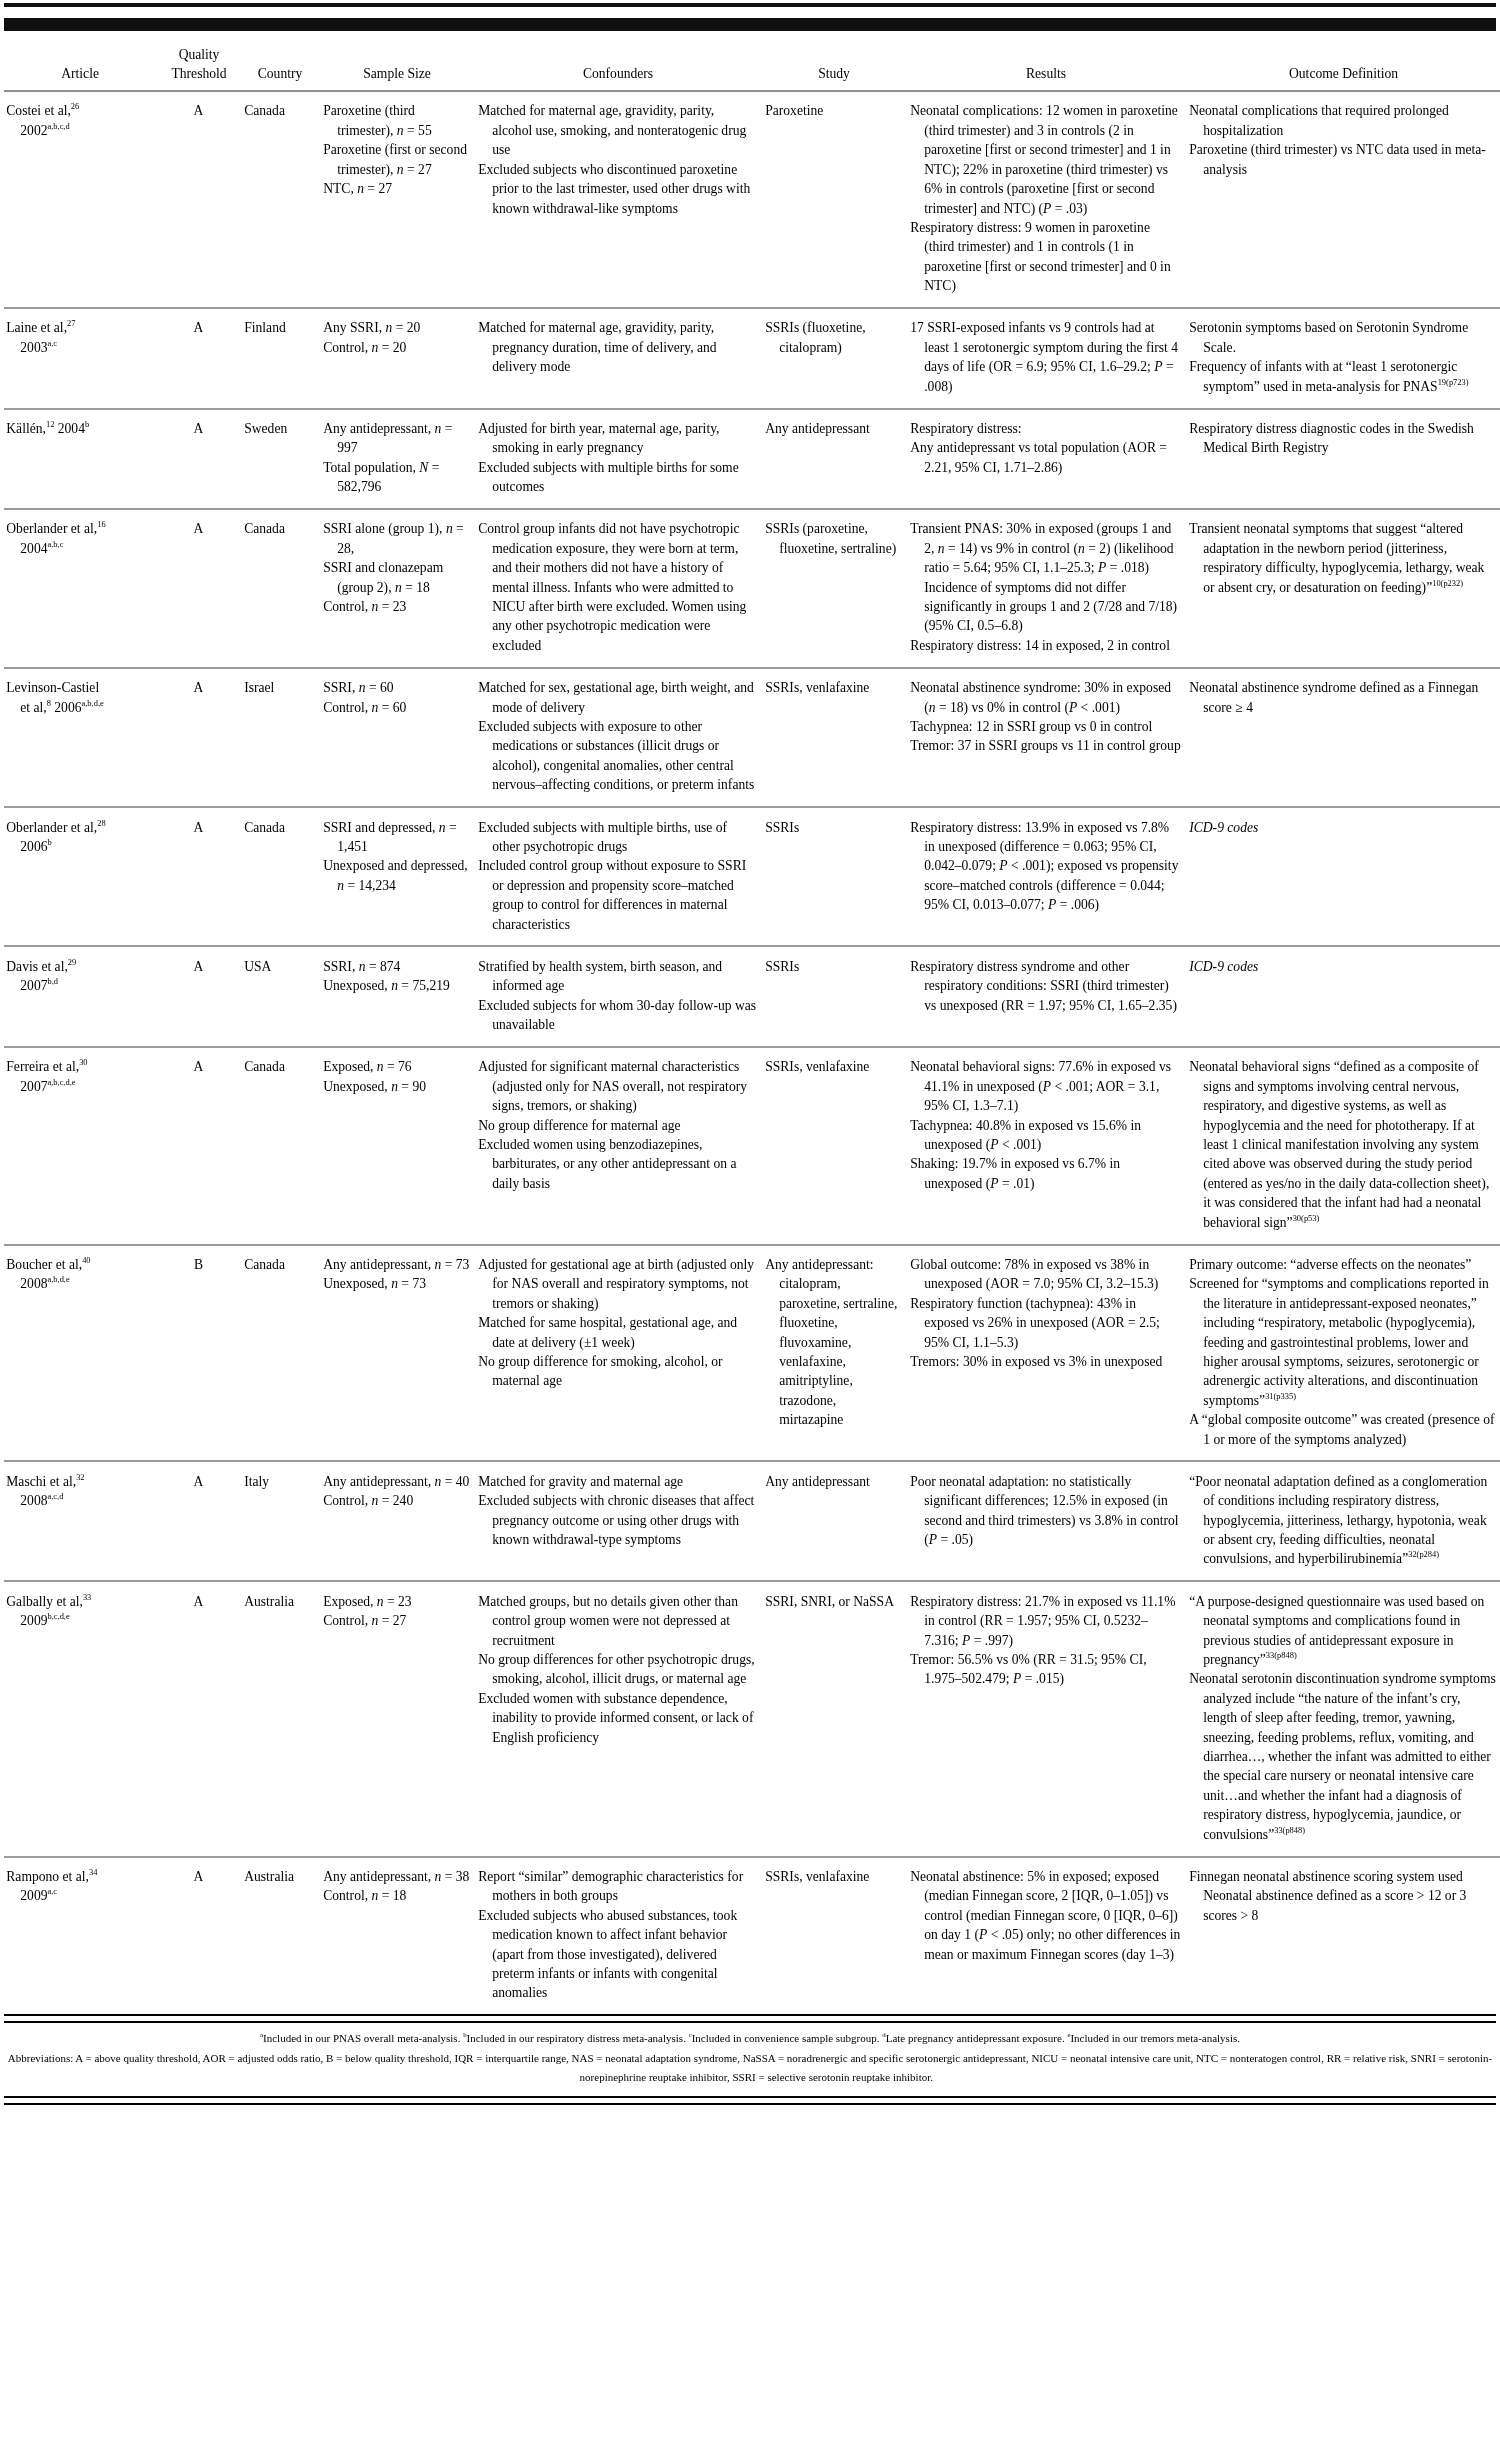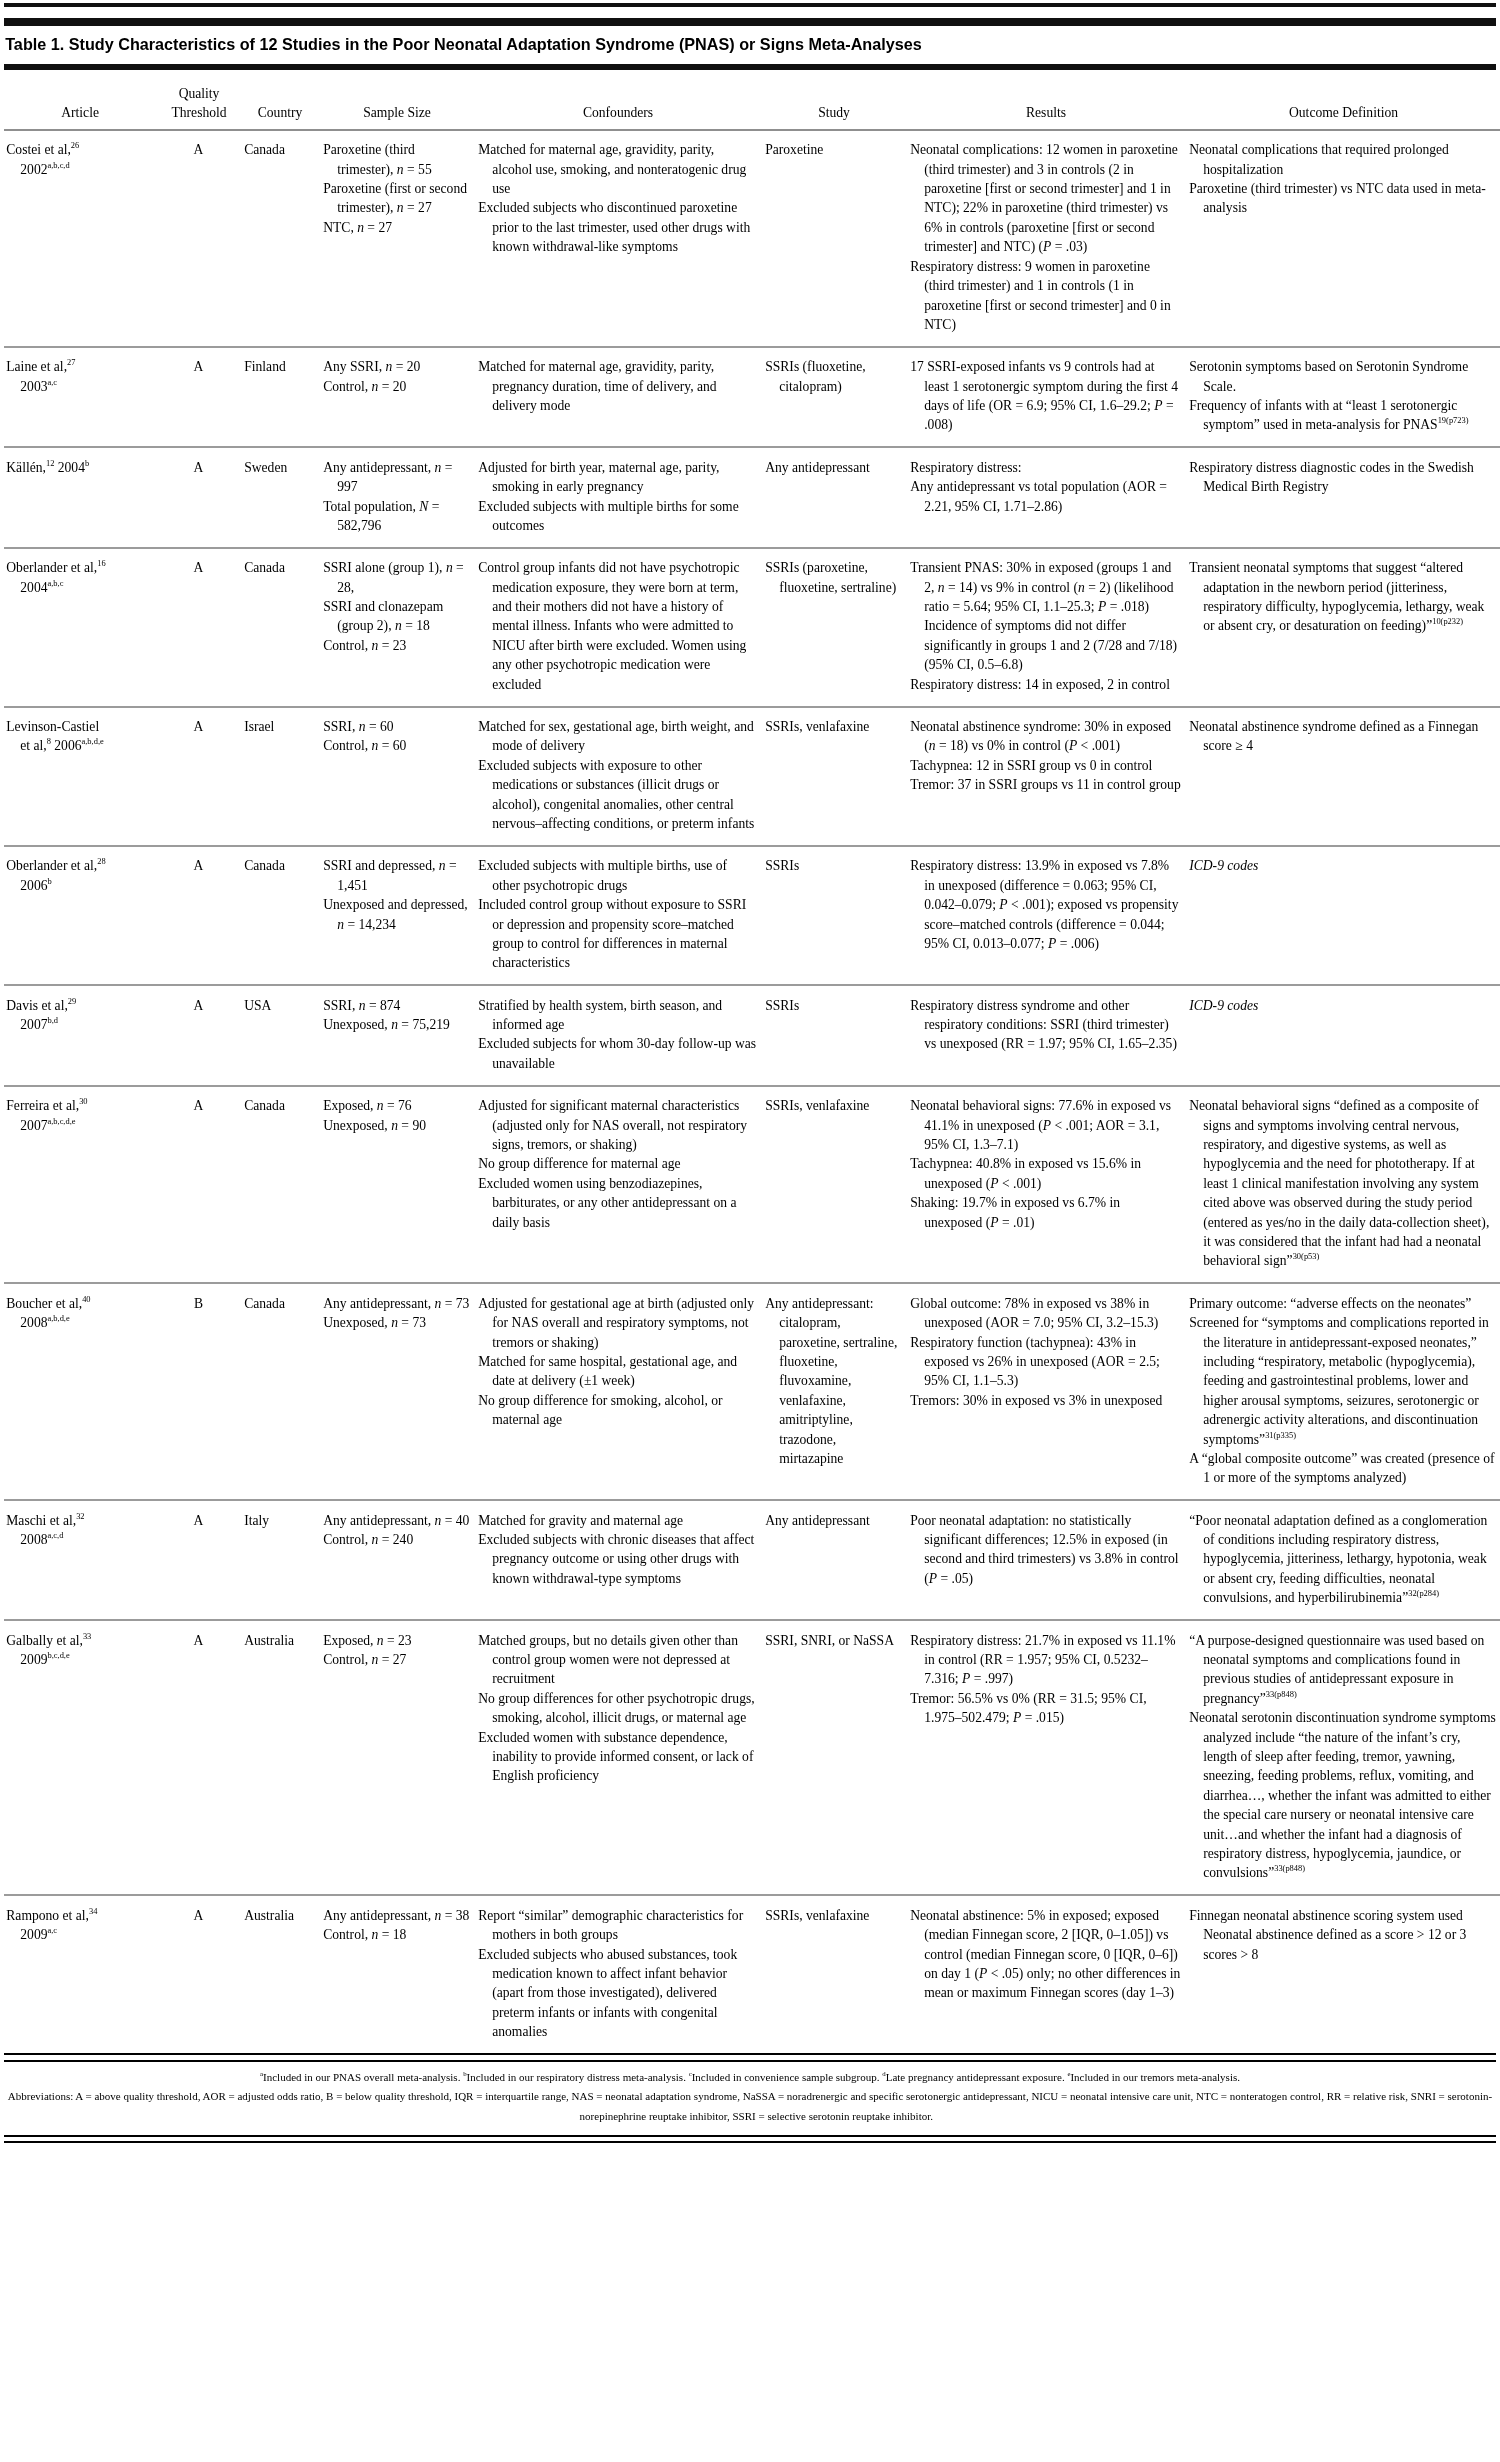--- a/index.html
+++ b/index.html
@@ -38,21 +38,20 @@
   .rule-double{border-top:2.1px solid #000;border-bottom:2.1px solid #000;height:4.7px;}
   .footnotes{padding:6.3px 1px 8.4px 1px;font-size:11px;line-height:19.4px;text-align:center;}
   .footnotes p{margin:0;padding-left:12.6px;text-indent:-12.6px;}
 </style>
 </head>
 <body>
 
 <div class="page">
   <div class="rule-thin"></div>
   <div class="rule-thick"></div>
-  <div class="title">Table 1. Study Characteristics of 12 Studies in the Poor Neonatal Adaptation Syndrome (PNAS) or Signs Meta-Analyses</div>
   <div class="rule-under-title"></div>
 
   <table>
     <colgroup>
       <col style="width:157px">
         <col style="width:83px">
         <col style="width:79px">
         <col style="width:155px">
       <col style="width:287px">
         <col style="width:145px">

